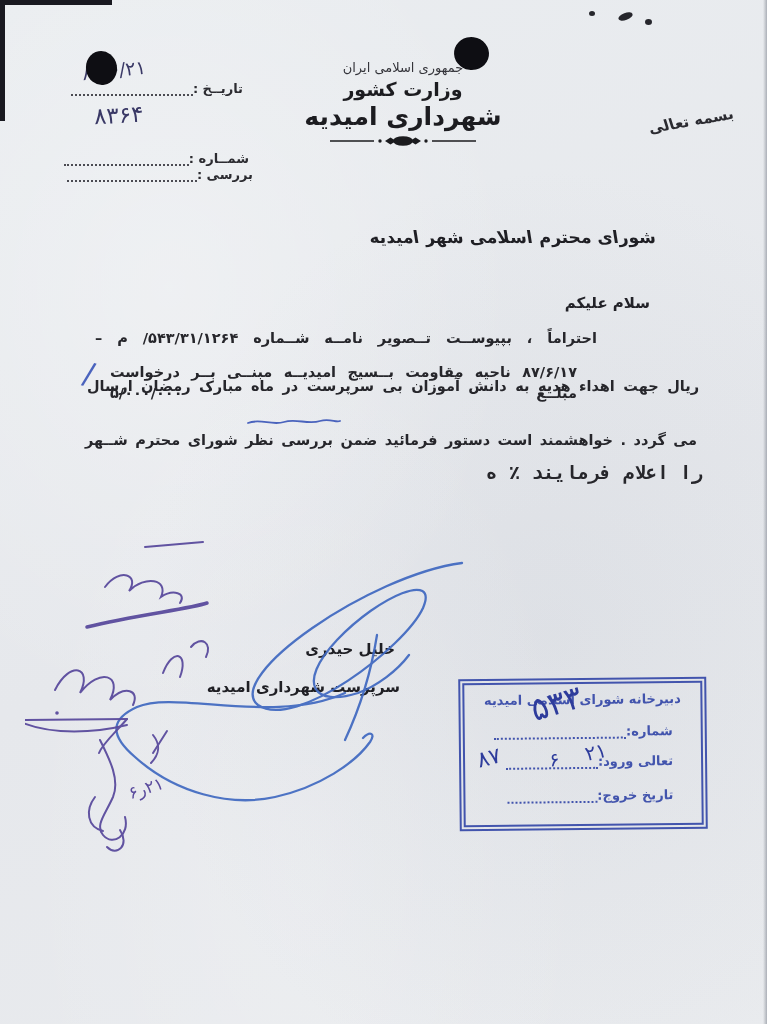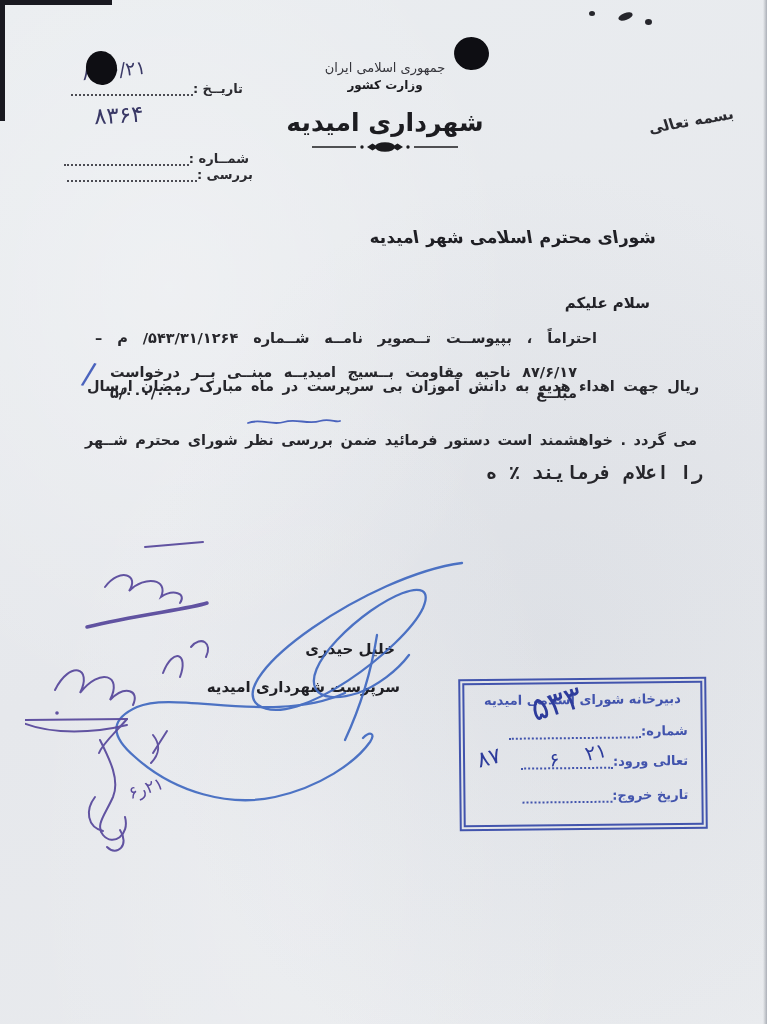--- a/index.html
+++ b/index.html
@@ -15,23 +15,23 @@
   }
   .abs{position:absolute;}
   .rtl{direction:rtl;unicode-bidi:isolate;}
   
   .edge-top{left:0;top:0;width:112px;height:5px;background:#191920;z-index:6;}
   .edge-left{left:0;top:0;width:5px;height:121px;background:#191920;z-index:6;}
   .edge-right{right:0;top:0;width:4px;height:100%;background:linear-gradient(to left,rgba(110,116,128,.5),rgba(110,116,128,0));z-index:6;}
   .dot{background:#0e0e13;border-radius:50%;z-index:7;}
   .speck{background:#26262c;border-radius:50%;z-index:7;}
   
-  .hdr{left:272px;top:60px;width:226px;text-align:center;color:#1c1c20;z-index:2;}
+  .hdr{left:290px;top:60px;width:226px;text-align:center;color:#1c1c20;z-index:2;}
   .hdr .republic{font-size:13px;color:#34343a;margin-bottom:3px;}
-  .hdr .ministry{font-size:12px;font-weight:700;margin-bottom:16px;}
+  .hdr .ministry{font-size:19px;font-weight:700;margin-bottom:2px;}
   .hdr .province{font-size:15px;font-weight:700;margin-bottom:5px;}
   .hdr .muni{font-size:25px;font-weight:700;letter-spacing:1px;margin-bottom:3px;}
   .bismillah{left:648px;top:112px;font-size:15px;font-weight:700;color:#2b2b31;
     transform:rotate(-10deg) skewX(7deg);z-index:2;}
   
   .meta-row{display:flex;align-items:flex-start;color:#2c2c31;z-index:2;}
   .meta-row .lbl{font-size:13px;font-weight:700;white-space:nowrap;margin-right:4px;}
   .leader{display:inline-block;border-bottom:2px dotted #4b4b52;height:13px;}
   .hand{color:#3a3966;z-index:3;white-space:nowrap;}
   
@@ -49,21 +49,21 @@
   .wavy{left:246px;top:417px;z-index:3;}
   
   .stamp{
     left:463px;top:682px;width:236px;height:140px;
     border:2px solid #4254ad;outline:2px solid #4254ad;outline-offset:2px;
     transform:rotate(-0.6deg);color:#4254ad;z-index:3;
   }
   .stamp .title{position:absolute;top:8px;left:0;width:100%;text-align:center;
     font-size:13px;font-weight:700;white-space:nowrap;}
   .stamp .row{position:absolute;right:10px;display:flex;align-items:flex-end;font-size:13px;font-weight:700;}
-  .stamp .row .lbl{white-space:nowrap;margin-right:3px;}
+  .stamp .row .lbl{white-space:nowrap;margin-right:18px;}
   .stamp .leader{border-bottom:2px dotted #4254ad;height:12px;}
   .stamp .hand{color:#2e3c9c;position:absolute;}
 </style>
 </head>
 <body>
 
 <div class="page">
 
   <div class="abs edge-top"></div>
   <div class="abs edge-left"></div>

